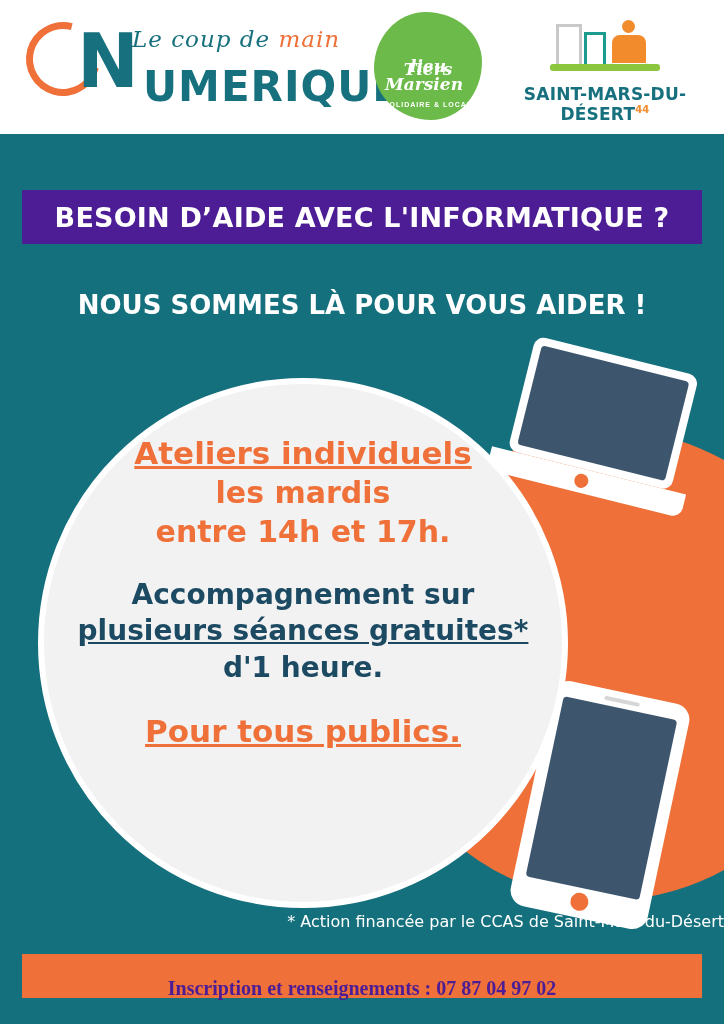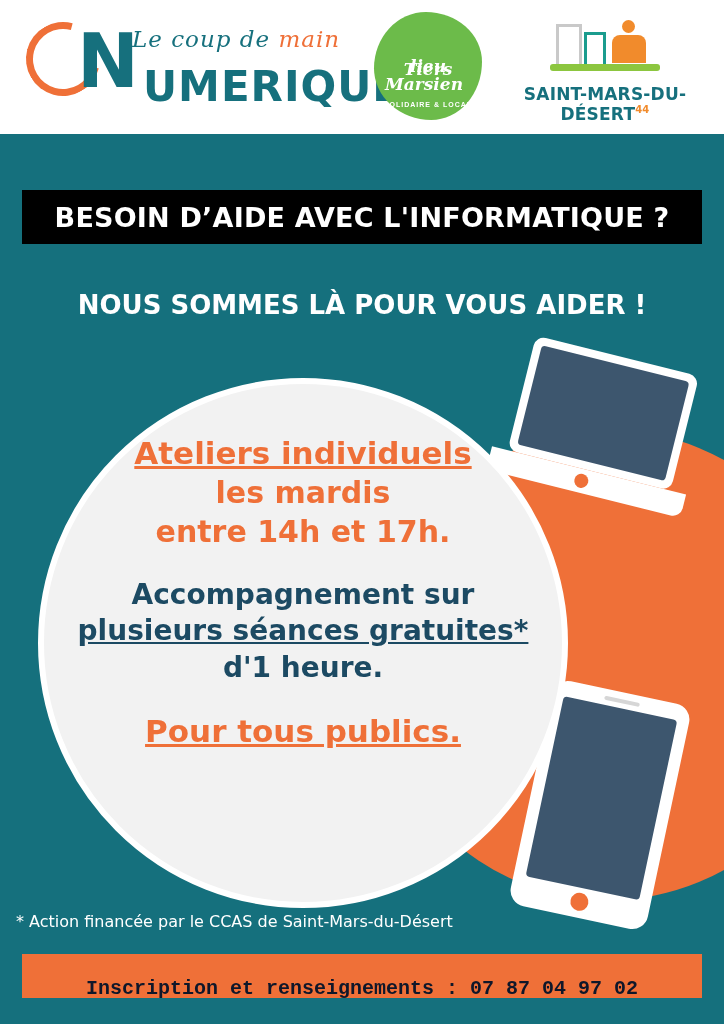--- a/index.html
+++ b/index.html
@@ -269,21 +269,21 @@
     background: #d6d6d6;
   }
 
   
   .headline-band {
     position: absolute;
     left: 22px;
     top: 190px;
     width: 680px;
     height: 54px;
-    background: #000000;
+    background: #4c1d95;
     display: flex;
     align-items: center;
     justify-content: center;
   }
   .headline-band span {
     color: #ffffff;
     font-size: 27px;
     font-weight: bold;
     letter-spacing: 0.2px;
     font-family: "DejaVu Sans", sans-serif;
@@ -334,42 +334,41 @@
     font-weight: bold;
     font-family: "DejaVu Sans", sans-serif;
     line-height: 1.3;
   }
   .c-line-teal.underline { text-decoration: underline; }
 
   .footnote {
     position: absolute;
     left: 0; top: 912px;
     width: 724px;
-    text-align: left;
+    text-align: right;
     color: #ffffff;
     font-size: 16px;
     font-family: "DejaVu Sans", sans-serif;
-    padding-left: 16px;
   }
   .footer-band {
     position: absolute;
     left: 22px;
     top: 954px;
     width: 680px;
     height: 44px;
     background: #ef7038;
     display: flex;
     align-items: center;
     justify-content: center;
   }
   .footer-band span {
-    color: #0f172a;
+    color: #4c1d95;
     font-size: 20px;
     font-weight: bold;
-    font-family: Liberation Mono, monospace;
+    font-family: Liberation Serif, serif;
     margin-top: 24px;
   }
 </style>
 </head>
 <body>
 
 <div class="poster">
 
   <div class="header">
 

